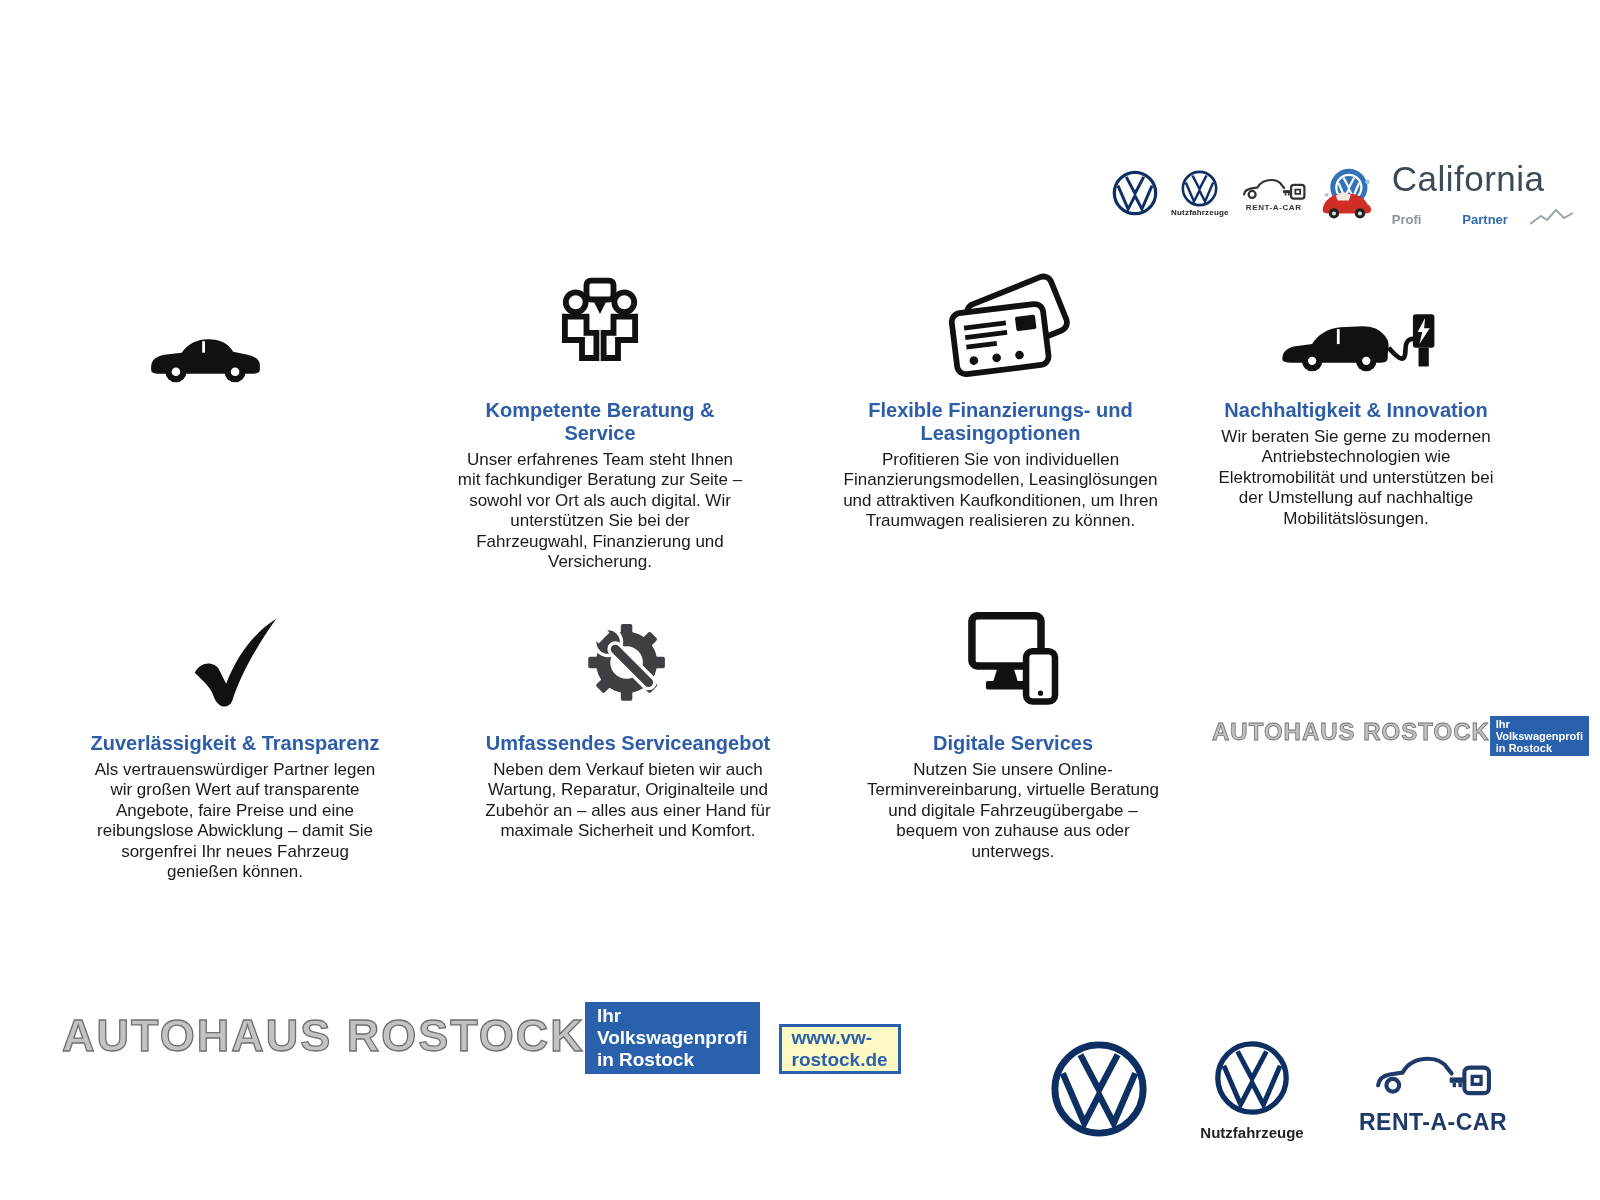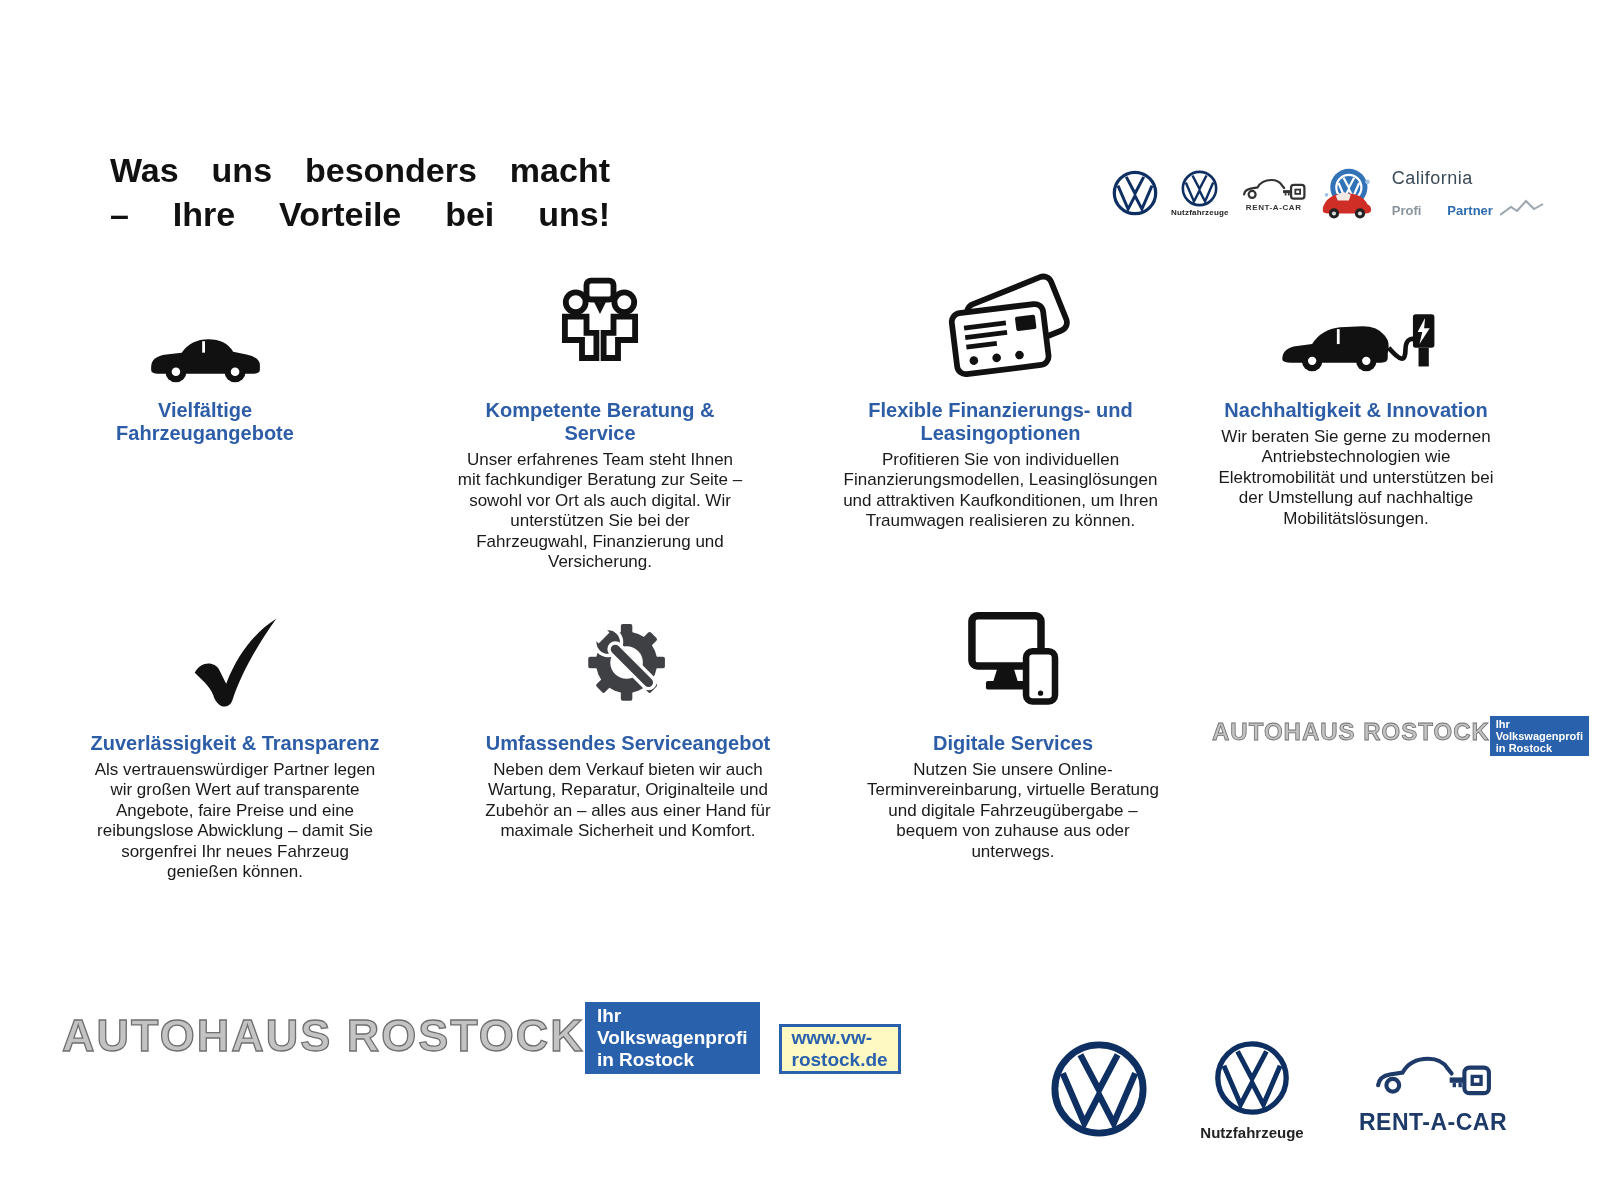--- a/index.html
+++ b/index.html
@@ -12,22 +12,22 @@
 
   
   .header-logos{position:absolute;left:1112px;top:156px;height:74px;display:flex;
                 align-items:center;gap:13px;}
   .hl-item{display:flex;flex-direction:column;align-items:center;gap:1px;}
   .vw-mark{color:#0d2f62;display:block;}
   .tiny-label{font-size:8px;font-weight:bold;color:#222;letter-spacing:.2px;}
   .rentacar-ic{color:#333;display:block;}
   .rentacar-lbl{font-size:8px;font-weight:bold;color:#333;letter-spacing:.6px;}
   .california{display:flex;flex-direction:column;line-height:1;margin-left:4px;}
-  .california .cal{font-size:18px;color:#3b4a57;letter-spacing:.5px;}
-  .california .sub{display:flex;align-items:flex-end;gap:7px;margin-top:12px;}
+  .california .cal{font-size:35px;color:#3b4a57;letter-spacing:.5px;}
+  .california .sub{display:flex;align-items:flex-end;gap:22px;margin-top:12px;}
   .california .profi{font-size:13px;font-weight:bold;color:#8a949c;}
   .california .partner{font-size:13px;font-weight:bold;color:#2d6daf;margin-left:-5px;padding-left:24px;}
 
   
   .benefit{position:absolute;display:flex;flex-direction:column;align-items:center;text-align:center;}
   .icon-area{display:flex;align-items:flex-end;justify-content:center;width:100%;}
   .r1 .icon-area{height:122px;margin-bottom:12px;}
   .r2 .icon-area{height:118px;margin-bottom:14px;}
   .benefit h3{margin:0 0 5px;font-size:20px;line-height:1.15;color:#2d5da7;font-weight:bold;}
   .benefit p{margin:0;font-size:17px;line-height:1.2;color:#1a1a1a;}
@@ -130,24 +130,20 @@
       <path d="M452,86 L462,76 L492,72 L498,82 L488,90 L458,90 Z"></path>
       <circle cx="205" cy="93" r="4"></circle>
         <circle cx="356" cy="93" r="4"></circle>
         <circle cx="420" cy="93" r="4"></circle>
     </g>
   </defs>
 </svg>
 
 <div class="page">
 
-  <div class="title">
-    <div class="tline">Was uns besonders macht</div>
-    <div class="tline">– Ihre Vorteile bei uns!</div>
-  </div>
 
   <div class="header-logos">
     <div class="hl-item">
       <svg class="vw-mark" width="46" height="46" viewBox="0 0 100 100">
           <use href="#vw-mark-g"></use>
         </svg>
     </div>
     <div class="hl-item">
       <svg class="vw-mark" width="37" height="37" viewBox="0 0 100 100">
           <use href="#vw-mark-g"></use>
@@ -194,21 +190,20 @@
     <div class="icon-area">
       <svg width="125" height="62" viewBox="0 0 130 65" class="icon-dark">
         <path d="M8,44 Q8,33 24,31 L40,29 Q50,15 68,15 Q86,15 94,28 L108,31 Q122,34 122,42 L122,47 Q122,51 116,51 L14,51 Q8,51 8,47 Z" fill="#111"></path>
         <circle cx="34" cy="49" r="11" fill="#111"></circle>
           <circle cx="34" cy="49" r="4.5" fill="#fff"></circle>
         <circle cx="96" cy="49" r="11" fill="#111"></circle>
           <circle cx="96" cy="49" r="4.5" fill="#fff"></circle>
         <path d="M63,17 L63,29" stroke="#fff" stroke-width="3"></path>
       </svg>
     </div>
-    <h3>Vielfältige Fahrzeugangebote</h3>
   </div>
 
   <div class="benefit r1 b2">
     <div class="icon-area">
       <svg width="108" height="112" viewBox="0 0 120 120" class="icon-dark" fill="none" stroke="#111" stroke-width="6.5">
         <circle cx="33" cy="28" r="11"></circle>
         <path d="M21,44 L45,44 L45,62 L56,62 L56,90 L40,90 L40,70 L21,70 Z"></path>
         <circle cx="87" cy="28" r="11"></circle>
         <path d="M99,44 L75,44 L75,62 L64,62 L64,90 L80,90 L80,70 L99,70 Z"></path>
         <rect x="45" y="4" width="30" height="21" rx="5"></rect>

